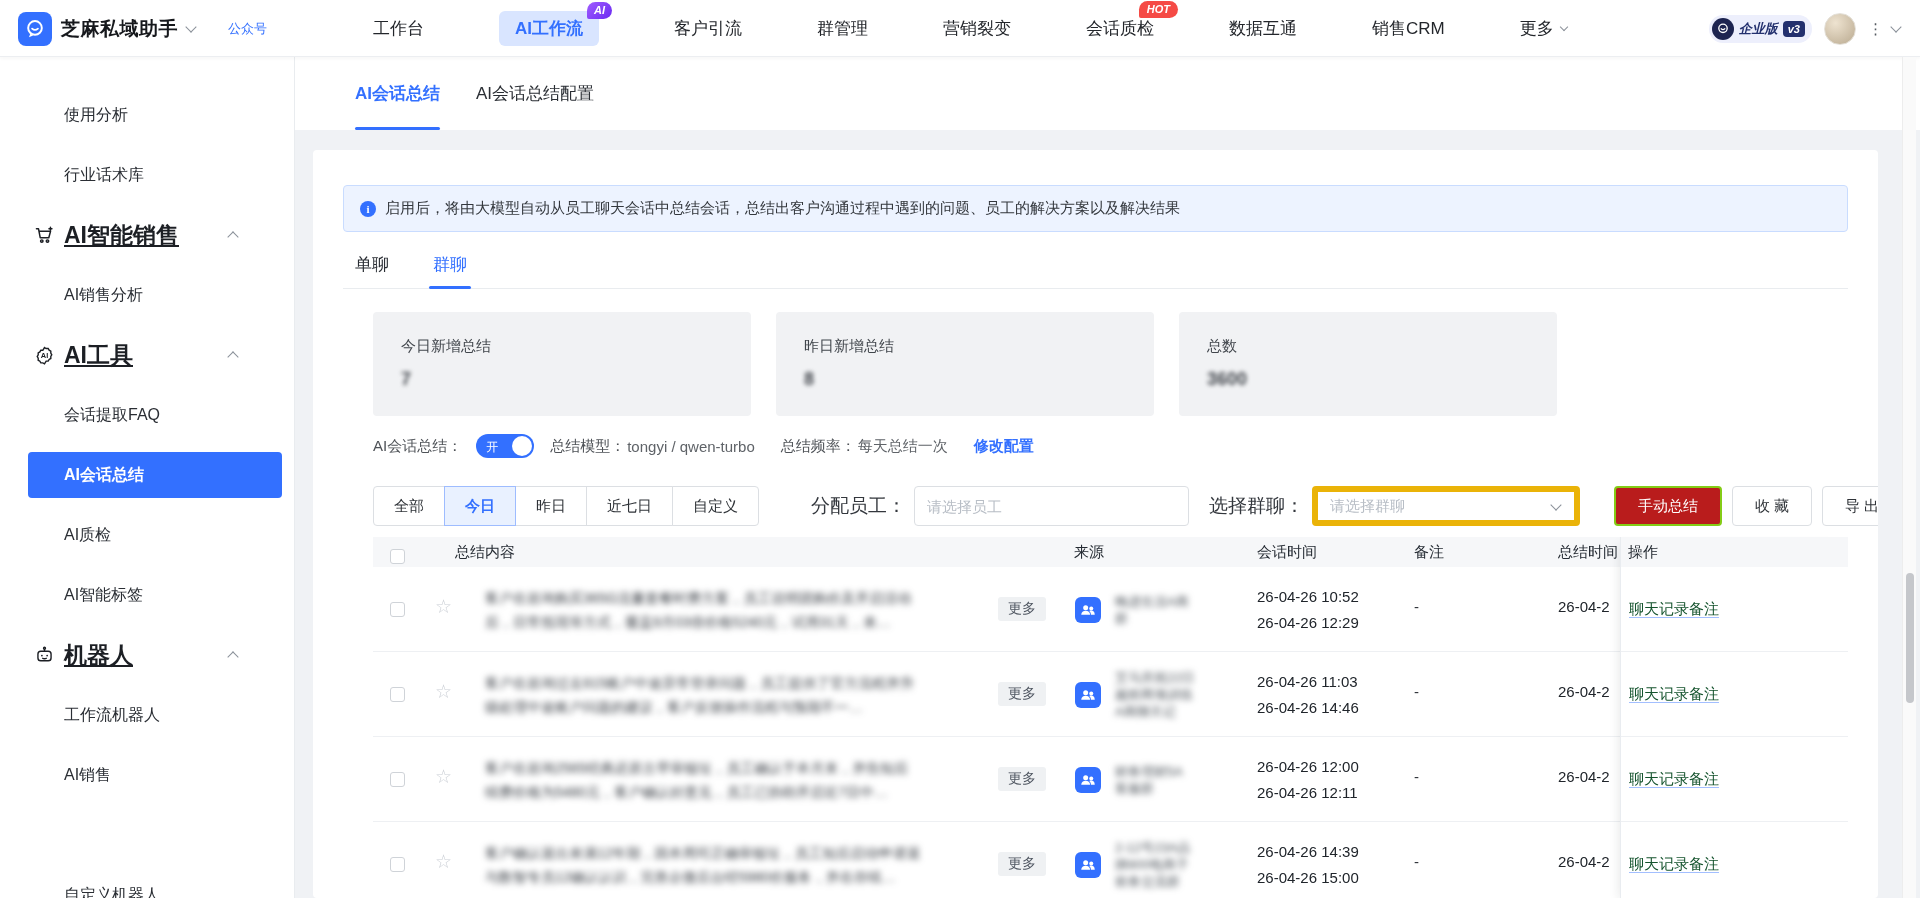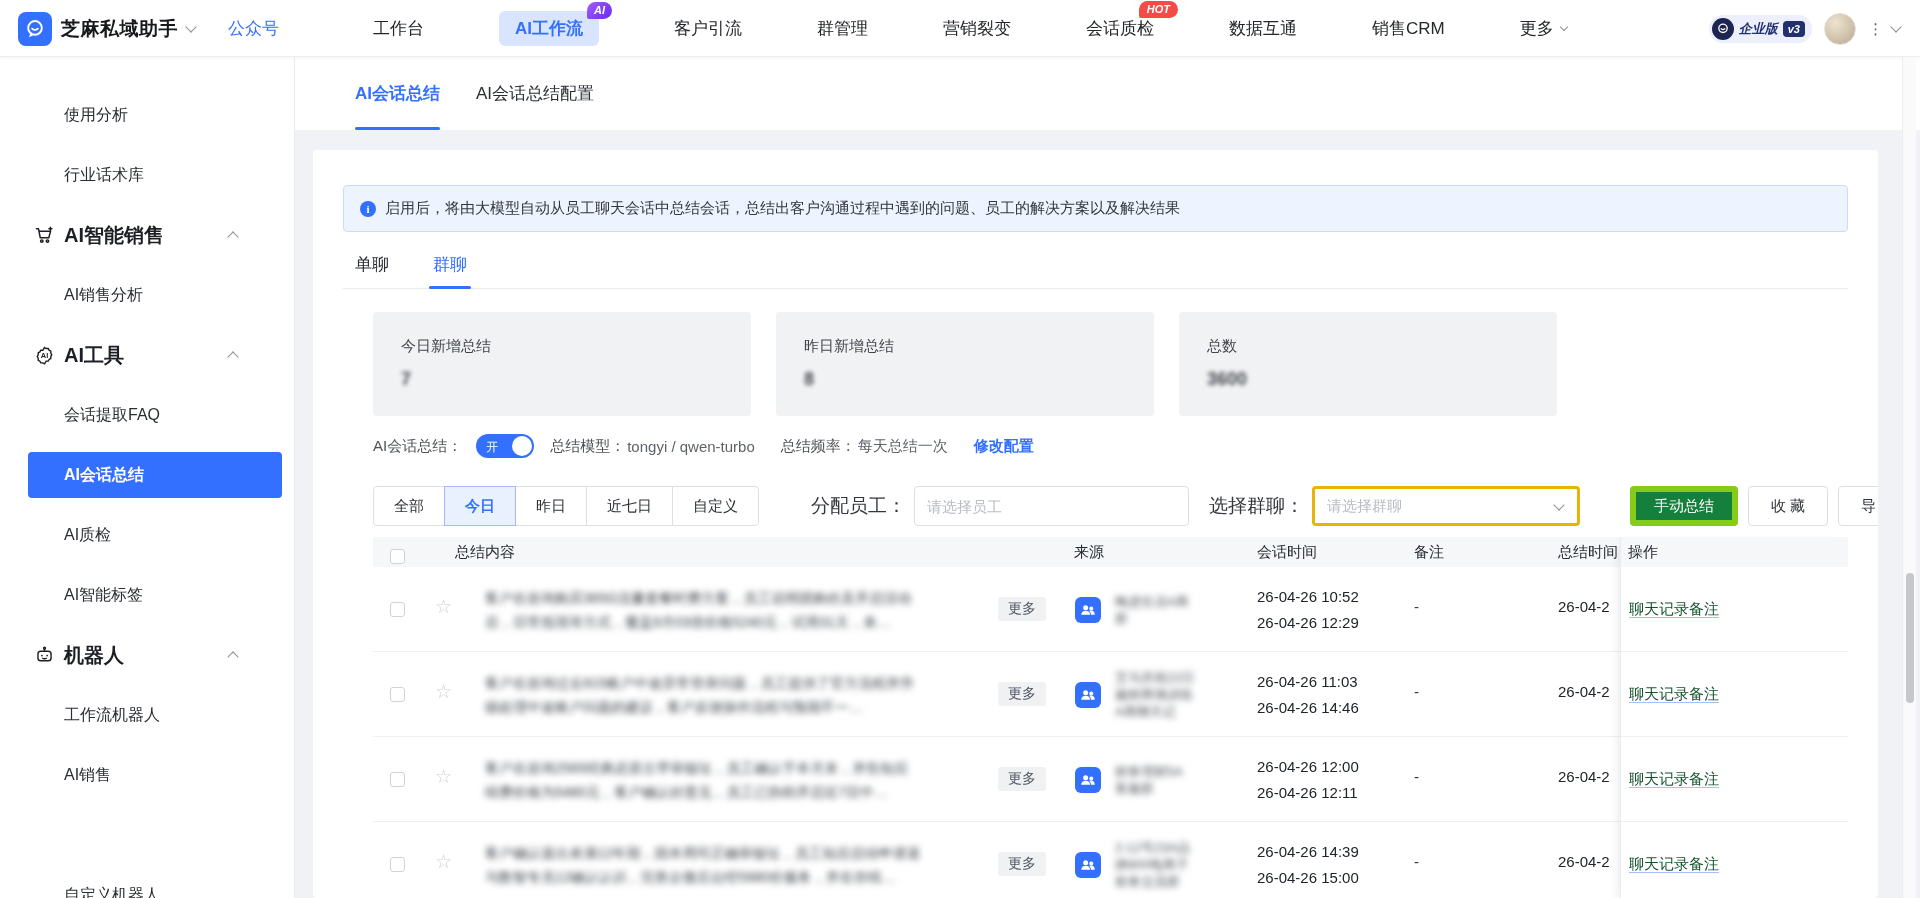--- a/index.html
+++ b/index.html
@@ -11,21 +11,21 @@
   .chev.sm { width:6px; height:6px; }
 
   
   #topnav { position:absolute; left:0; top:0; width:1920px; height:57px; background:#fff;
     border-bottom:1px solid #eceef1; box-shadow:0 1px 4px rgba(31,35,41,.05); z-index:30; }
   .brand-area { position:absolute; left:18px; top:0; height:57px; display:flex; align-items:center; gap:9px; }
   .logo { width:34px; height:34px; border-radius:8px; background:#3370ff; display:flex;
     align-items:center; justify-content:center; }
   .logo svg { width:26px; height:26px; }
   .brand { font-size:19px; font-weight:700; color:#16181c; letter-spacing:.5px; }
-  .account { font-size:17px; color:#3370ff; margin-left:24px; cursor:pointer; }
+  .account { font-size:13px; color:#3370ff; margin-left:24px; cursor:pointer; }
   #nav-items { position:absolute; left:373px; top:0; height:57px; display:flex; align-items:center; gap:75px; }
   .nav-item { position:relative; font-size:17px; color:#23262b; white-space:nowrap; cursor:pointer;
     display:flex; align-items:center; gap:7px; }
   .nav-item.active { background:#d9e5ff; color:#3370ff; font-weight:700; padding:6px 16px; border-radius:6px; }
   .badge { position:absolute; color:#fff; font-weight:700; font-style:italic; line-height:1;
     white-space:nowrap; }
   .badge.ai { top:-9px; right:-13px; font-size:11px; padding:3px 7px;
     background:linear-gradient(135deg,#a05cff,#6a2af1); border-radius:9px 9px 9px 2px; }
   .badge.hot { top:-16px; right:-24px; font-size:11px; padding:3px 8px;
     background:#f54a45; border-radius:9px 9px 9px 2px; }
@@ -41,21 +41,21 @@
   .avatar { width:32px; height:32px; border-radius:50%; margin-left:12px; cursor:pointer;
     background:radial-gradient(circle at 35% 30%, #eee3d0, #b9a98f); border:1px solid #e4e0d8; }
   .dots { color:#555a61; font-size:15px; margin-left:12px; cursor:pointer; letter-spacing:1px; }
   .nav-right .chev { margin-left:8px; }
 
   
   #sidebar { position:absolute; left:0; top:57px; width:295px; height:841px; background:#fff;
     border-right:1px solid #e9ecef; overflow:hidden; z-index:20; }
   .side-item { position:absolute; left:0; right:0; height:60px; display:flex; align-items:center; cursor:pointer; }
   .side-label { margin-left:64px; font-size:16px; color:#2a2e34; position:relative; z-index:1; }
-  .side-item.group .side-label { font-weight:700; font-size:20px; color:#1c1f24; }
+  .side-item.group .side-label { font-weight:700; font-size:23px; color:#1c1f24;text-decoration:underline; }
   .side-icon { position:absolute; left:34px; width:21px; height:21px; color:#1c1f24; }
   .side-icon svg { width:21px; height:21px; }
   .side-item .chev { position:absolute; right:57px; }
   .side-item.active::before { content:''; position:absolute; left:28px; right:12px; top:7px; bottom:7px;
     background:#3370ff; border-radius:4px; }
   .side-item.active .side-label { color:#fff; font-weight:700; }
 
   
   #main { position:absolute; left:295px; top:57px; width:1625px; height:841px; background:#f0f2f5; }
   .tabs-bar { position:absolute; left:0; top:0; right:0; height:73px; background:#fff;
@@ -104,27 +104,27 @@
   .seg-btn { height:40px; padding:0 20px; border:1px solid #dcdfe3; background:#fff; margin-left:-1px;
     font-size:15px; color:#2f3338; display:flex; align-items:center; cursor:pointer; white-space:nowrap; }
   .seg-btn:first-child { border-radius:4px 0 0 4px; margin-left:0; }
   .seg-btn:last-child { border-radius:0 4px 4px 0; }
   .seg-btn.active { color:#3370ff; font-weight:700; background:#e9f1ff; border-color:#9ebcff; z-index:1; }
   .filter-label { font-size:19px; color:#33373d; margin-left:52px; white-space:nowrap; }
   .filter-label.g { margin-left:20px; }
   .staff-input { width:275px; height:40px; border:1px solid #dcdfe3; border-radius:4px; margin-left:8px;
     padding:0 12px; font-size:15px; color:#33373d; outline:none; font-family:inherit; }
   .staff-input::placeholder { color:#b8bec6; }
-  .select { position:relative; width:268px; height:40px; border:3px solid #eab308; border-radius:4px;
+  .select { position:relative; width:268px; height:40px; border:6px solid #eab308; border-radius:4px;
     margin-left:8px; display:flex; align-items:center; padding:0 12px; cursor:pointer; background:#fff; }
   .select-placeholder { font-size:15px; color:#b8bec6; }
   .select .chev { position:absolute; right:14px; }
   .btn { height:40px; border-radius:4px; font-size:15px; display:flex; align-items:center;
     justify-content:center; cursor:pointer; white-space:nowrap; }
-  .btn-primary { width:108px; margin-left:50px; background:#15803d; color:#fff; border:6px solid #84cc16; }
+  .btn-primary { width:108px; margin-left:34px; background:#b91c1c; color:#fff; border:2px solid #84cc16; }
   .btn-plain { width:80px; margin-left:10px; background:#fff; color:#2f3338; border:1px solid #dcdfe3; }
 
   
   .table { position:absolute; left:60px; top:387px; width:1475px; }
   .thead { position:relative; height:30px; background:#f6f7f9; font-size:15px; color:#252b33; }
   .thead span { position:absolute; top:6px; white-space:nowrap; }
   .checkbox { display:inline-block; width:15px; height:15px; border:1px solid #cfd3d8; border-radius:3px;
     background:#fff; cursor:pointer; }
   .hc-check { position:absolute; left:17px; top:7px; }
   .h-content { left:82px; } .h-source { left:701px; } .h-session { left:884px; }

